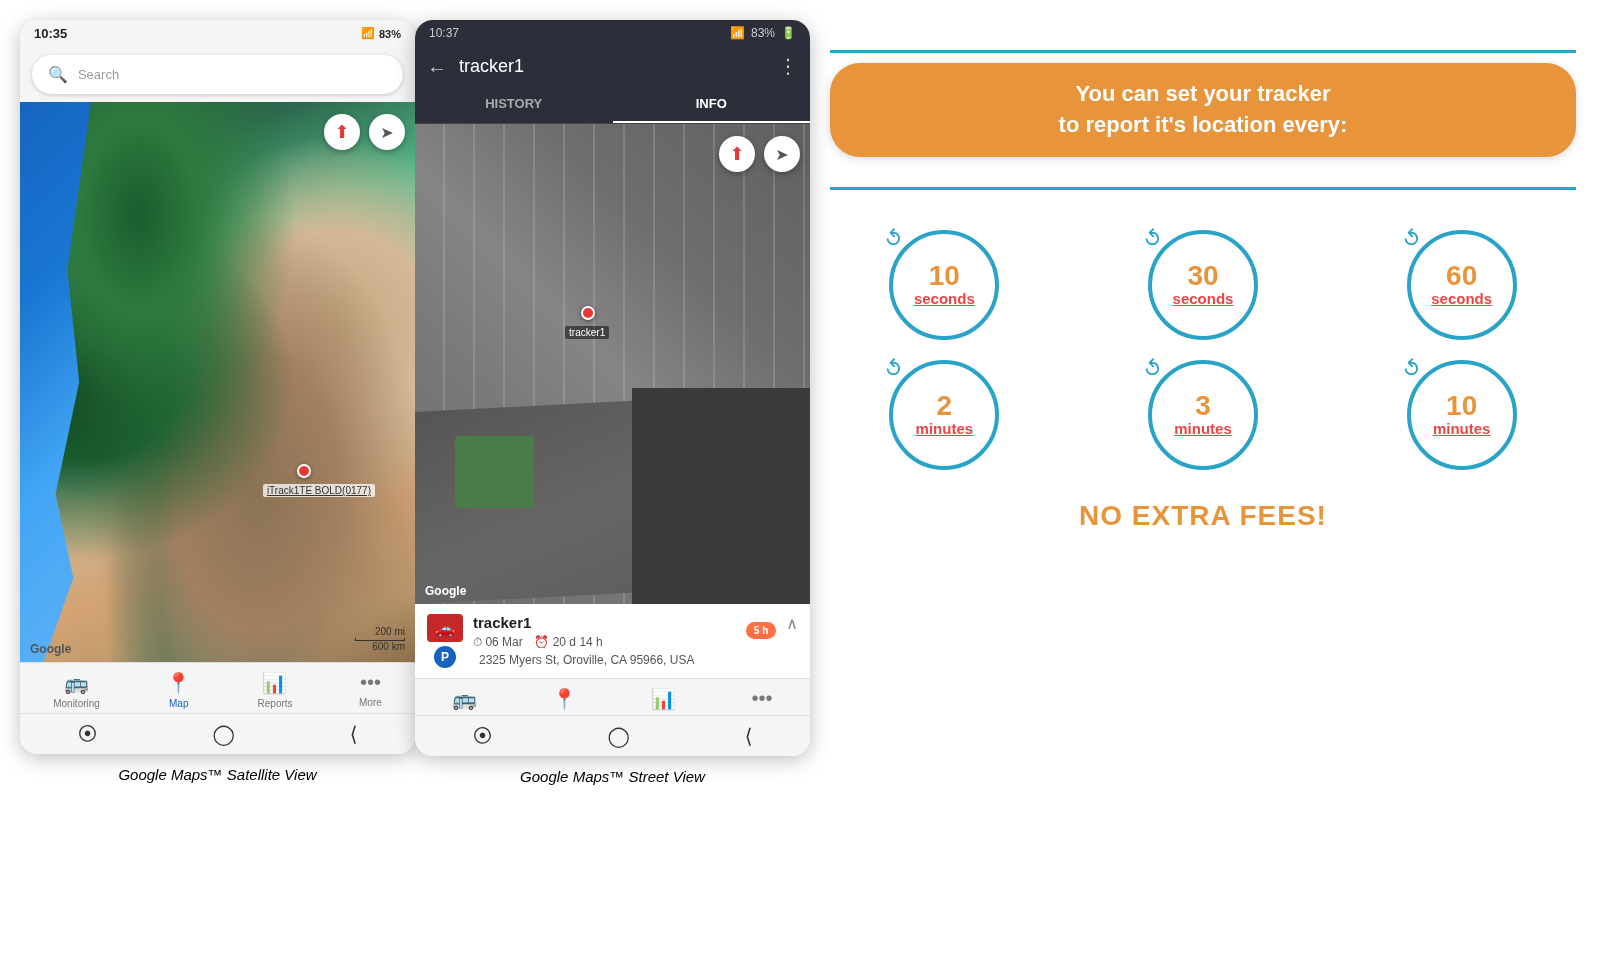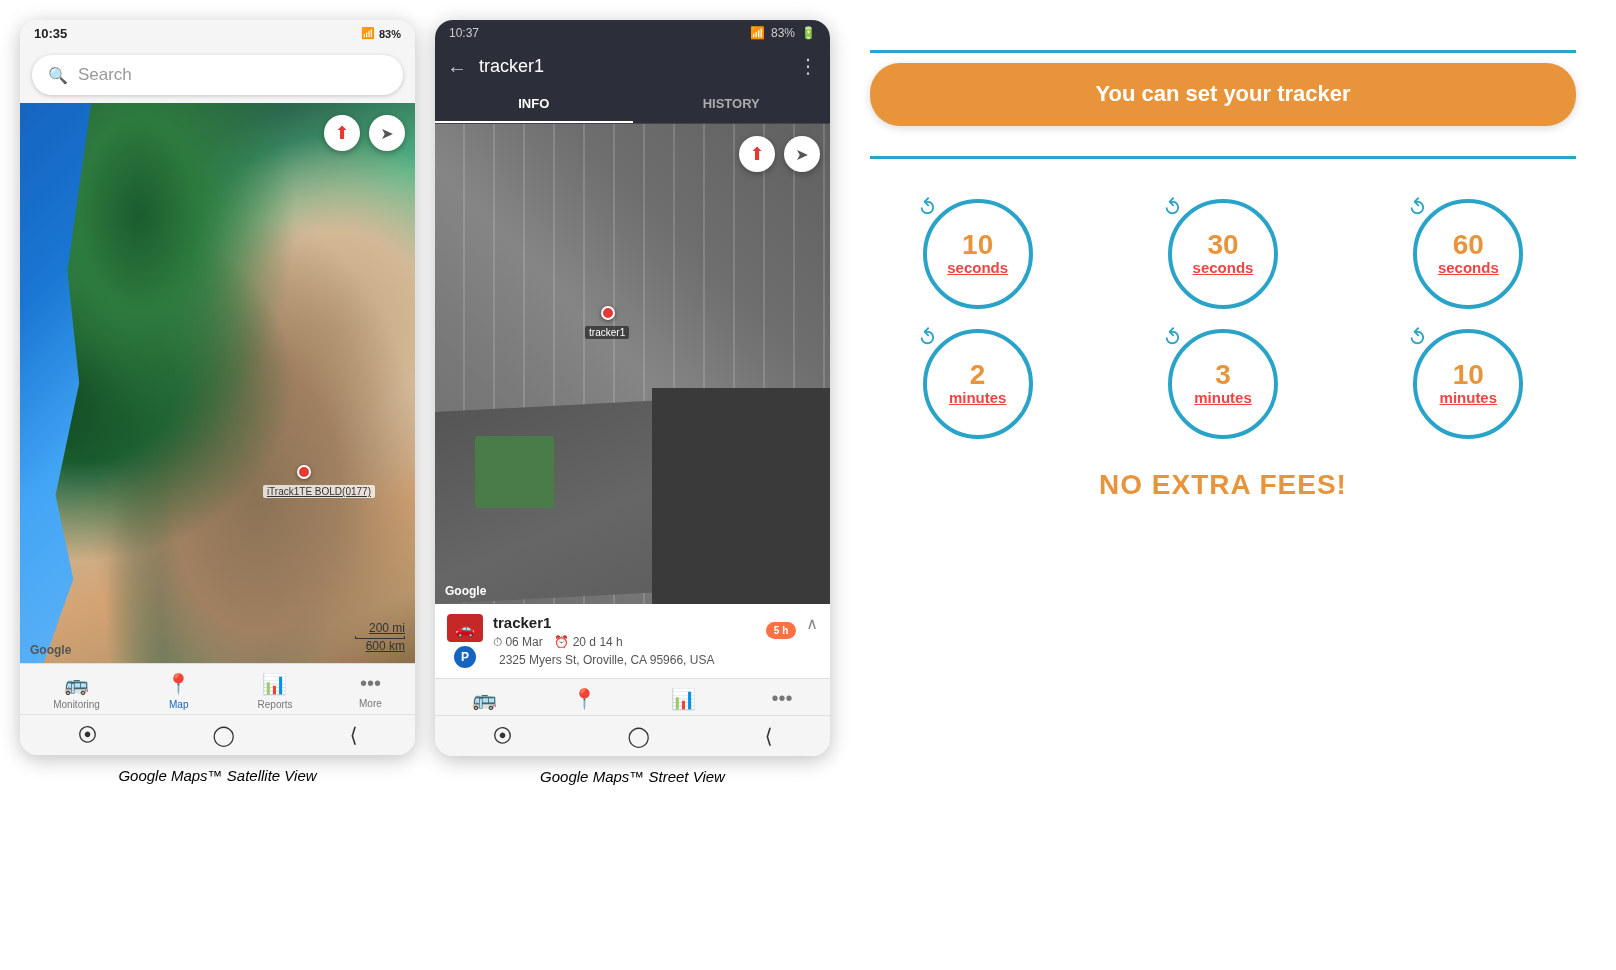--- a/index.html
+++ b/index.html
@@ -9,21 +9,20 @@
       width: 1616px;
       min-height: 970px;
       display: flex;
       align-items: flex-start;
       justify-content: center;
       padding: 20px;
     }
     .main-container {
       display: flex;
       flex-direction: row;
-      gap: 20px;
       align-items: flex-start;
       width: 100%;
       max-width: 1580px;
     }
 
     
     .phone-mockup {
       width: 395px;
       border-radius: 18px;
       overflow: hidden;
@@ -61,21 +60,21 @@
       align-items: center;
       gap: 10px;
       box-shadow: 0 1px 4px rgba(0,0,0,0.2);
     }
     .phone1-search-icon {
       color: #888;
       font-size: 16px;
     }
     .phone1-search-text {
       color: #999;
-      font-size: 17px;
+      font-size: 13px;
     }
     .phone1-map {
       width: 100%;
       height: 560px;
       background: linear-gradient(135deg, #2d6a4f 0%, #52b788 20%, #a8dadc 40%, #c9b99a 60%, #d4a373 80%, #e9c46a 100%);
       position: relative;
       overflow: hidden;
     }
     .map-satellite-bg {
       width: 100%;
@@ -164,23 +163,22 @@
       font-size: 12px;
       font-weight: 600;
     }
     .map-scale {
       position: absolute;
       bottom: 10px;
       right: 10px;
       display: flex;
       flex-direction: column;
       align-items: flex-end;
-      font-size: 12px;
+      font-size: 10px;
       color: #333;
-      text-decoration: underline;
     }
     .scale-bar {
       width: 50px;
       height: 3px;
       border: 1px solid #333;
       border-top: none;
       margin-top: 1px;
     }
 
     
@@ -658,22 +656,22 @@
         </div>
       </div>
 
       <div class="phone2-top-bar">
         <span class="phone2-back-arrow">←</span>
         <span class="phone2-tracker-title">tracker1</span>
         <span class="phone2-menu-icon">⋮</span>
       </div>
 
       <div class="phone2-tabs">
+        <div class="phone2-tab">HISTORY</div>
         <div class="phone2-tab active">INFO</div>
-        <div class="phone2-tab">HISTORY</div>
       </div>
 
       <div class="phone2-map">
         <div class="aerial-map-bg">
           <div class="parking-lot"></div>
           <div class="road-overlay"></div>
           <div class="building-dark"></div>
           <div class="green-area"></div>
         </div>
 
@@ -740,20 +738,21 @@
     </div>
     <div class="phone-caption">Google Maps™ Street View</div>
   </div>
 
   <div class="info-graphic">
 
     <div style="width:100%;position:relative;margin-bottom:40px;">
       <div style="height:3px;background:#2aa3c8;width:100%;margin-bottom:10px;"></div>
       <div class="info-title-banner">
         <span>You can set your tracker</span><br>
+        <span>to report it's location every:</span>
       </div>
       <div style="height:3px;background:#2aa3c8;width:100%;margin-top:10px;"></div>
     </div>
 
     <div class="circles-grid">
 
       <div class="circle-item">
         <div class="circle">
           <span class="circle-arrow">↺</span>
           <span class="circle-number">10</span>

